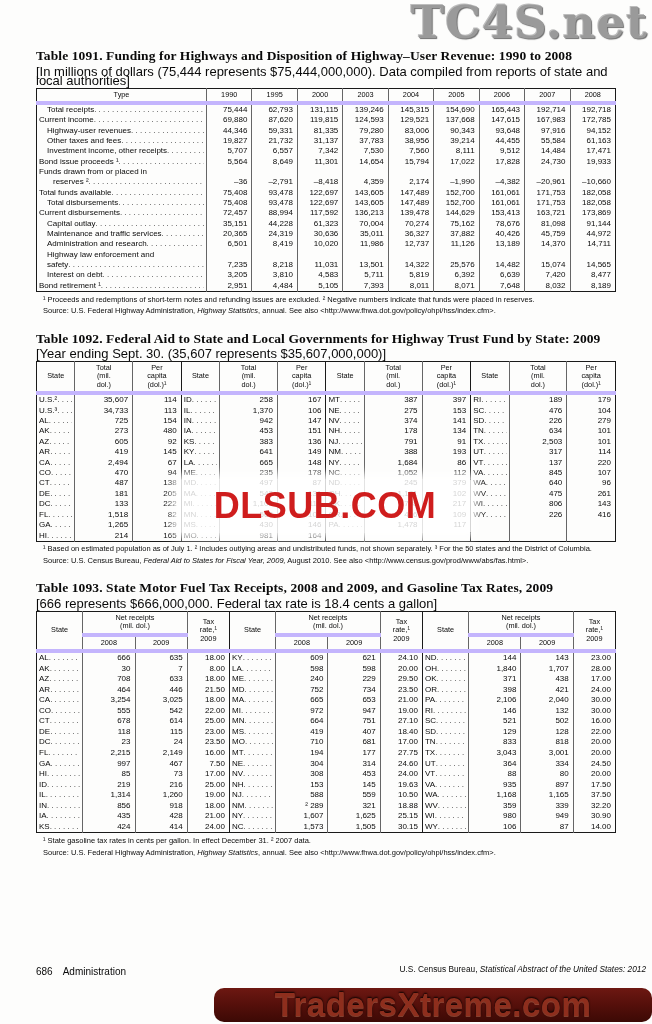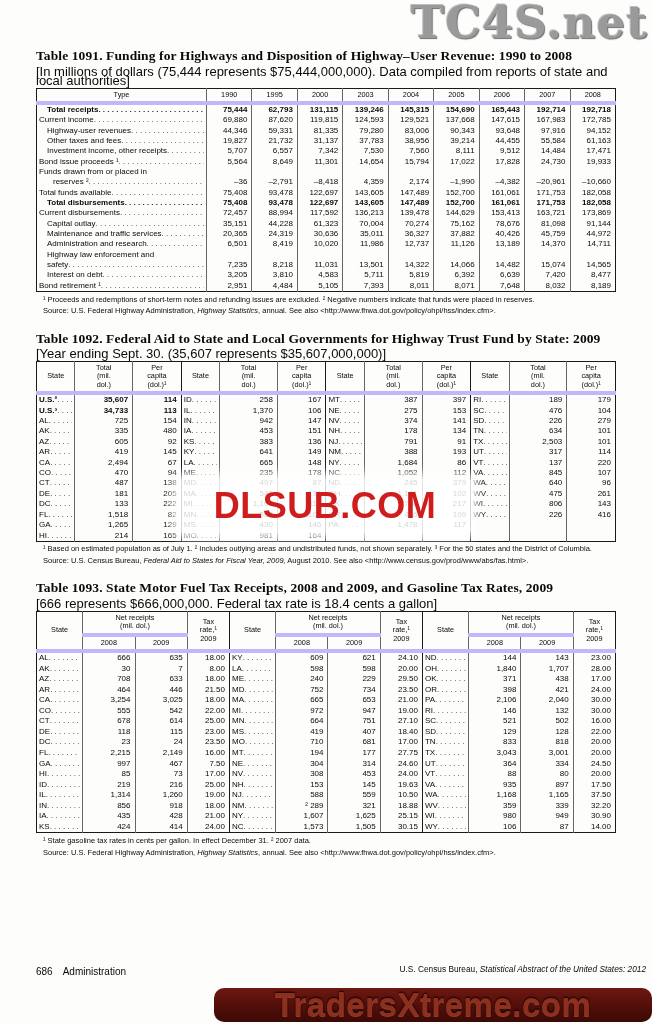--- a/index.html
+++ b/index.html
@@ -17,21 +17,21 @@
   .t1091 td{line-height:10.35px}
   .t1092 td{line-height:10.4px}
   .t1093 td{line-height:10.55px}
   td.lbl,.l1{white-space:nowrap}
   .dotline{display:flex;white-space:nowrap}
   .txt{flex:0 0 auto}
   .dots{flex:1 1 0;overflow:hidden;color:#222}
   .dots::before{content:". . . . . . . . . . . . . . . . . . . . . . . . . . . . . . . . . . . . . . . . . . . ."}
   .ind1>.dotline>.txt,.ind1>.l1{padding-left:8px}
   .l2 .txt{padding-left:14px}
-  tr.bold td,.bold{font-weight:bold}
+  tr.bold td,.bold{font-weight:normal}
   .fn{font-size:7.5px;line-height:9.2px;margin:2.5px 0 0;text-indent:7px}
   .fn em{font-style:italic}
   .tblock+.tblock{margin-top:15px}
   .wm-top{position:absolute;top:-4px;right:4px;font-family:"DejaVu Serif",serif;font-weight:bold;font-size:45px;letter-spacing:1px;color:#9a9a9a;text-shadow:-1px -1px 0 #bdbdbd,1px 1px 1px #6f6f6f}
   .wm-mid{position:absolute;left:178px;top:479px;width:294px;height:54px;border-radius:4px;background:rgba(255,255,255,.82);box-shadow:0 0 10px 6px rgba(255,255,255,.82);display:flex;align-items:center;justify-content:center;font-weight:bold;font-size:36px;letter-spacing:.5px;color:#cf1d1d}
   .wm-bot{position:absolute;right:0;bottom:2px;width:438px;height:34px;border-radius:10px;background:linear-gradient(180deg,#6d1812 0%,#57100b 45%,#3c0905 100%);display:flex;align-items:center;justify-content:center;font-weight:bold;font-size:33px;letter-spacing:.5px;color:#8e2e1d;text-shadow:0 1px 0 rgba(255,170,130,.35),0 -1px 2px rgba(0,0,0,.9)}
   .footer-left{position:absolute;left:36px;bottom:47px;font-size:10px}
   .footer-left .pg-label{margin-left:10px}
   .footer-right{position:absolute;right:6px;bottom:50px;font-size:8.3px}
 </style>
@@ -301,21 +301,21 @@
               <div class="dotline l2">
                 <span class="txt">safety</span>
                 <span class="dots"></span>
               </div>
             </td>
             <td class="num">7,235</td>
             <td class="num">8,218</td>
             <td class="num">11,031</td>
             <td class="num">13,501</td>
             <td class="num">14,322</td>
-            <td class="num">14,066</td>
+            <td class="num">25,576</td>
             <td class="num">14,482</td>
             <td class="num">15,074</td>
             <td class="num">14,565</td>
           </tr>
           <tr>
             <td class="lbl ind1">
               <div class="dotline">
                 <span class="txt">Interest on debt</span>
                 <span class="dots"></span>
               </div>
@@ -522,21 +522,21 @@
             <td class="num">226</td>
             <td class="num">279</td>
           </tr>
           <tr>
             <td class="st">
               <div class="dotline">
                 <span class="txt">AK</span>
                 <span class="dots"></span>
               </div>
             </td>
-            <td class="num">335</td>
+            <td class="num">273</td>
             <td class="num">480</td>
             <td class="st gs">
               <div class="dotline">
                 <span class="txt">IA</span>
                 <span class="dots"></span>
               </div>
             </td>
             <td class="num">453</td>
             <td class="num">151</td>
             <td class="st gs">

